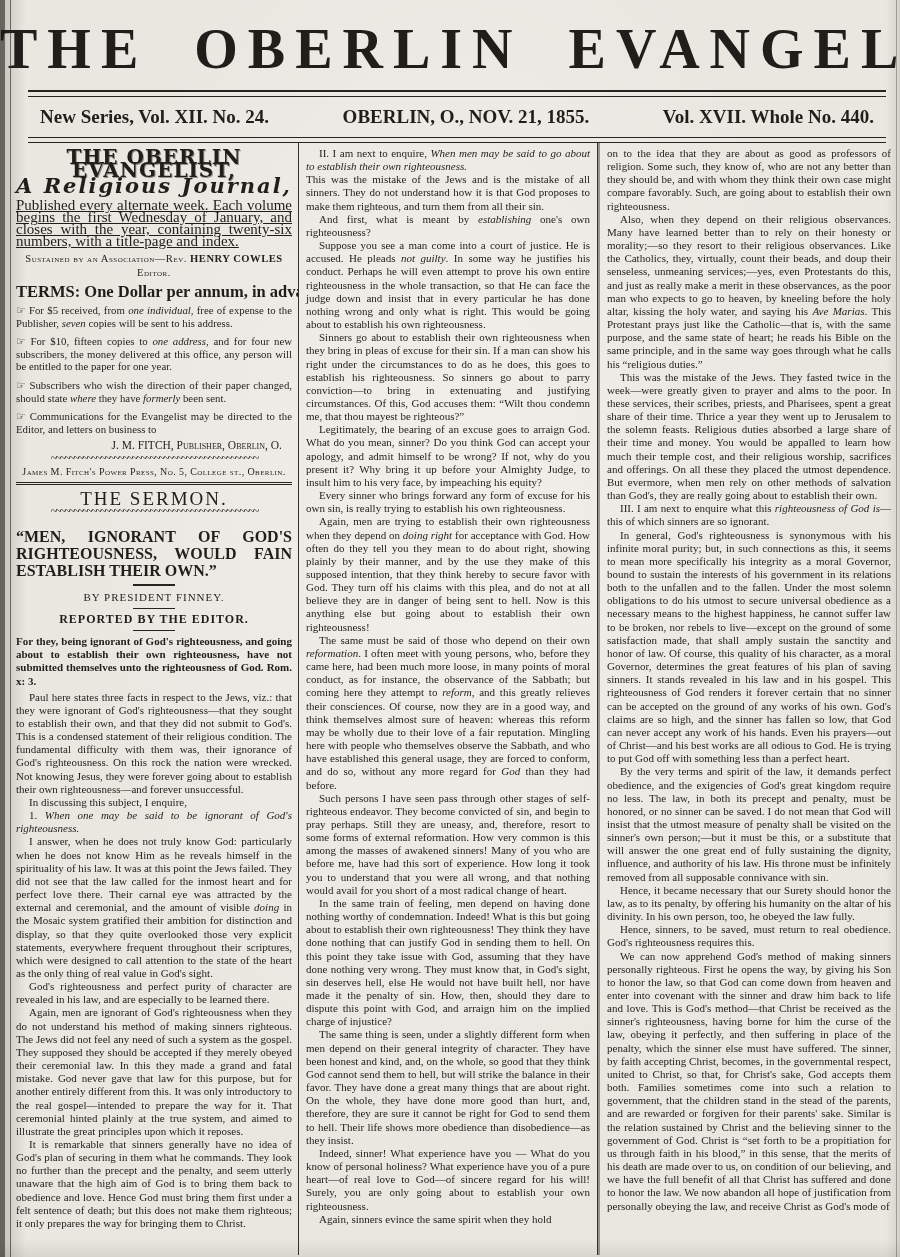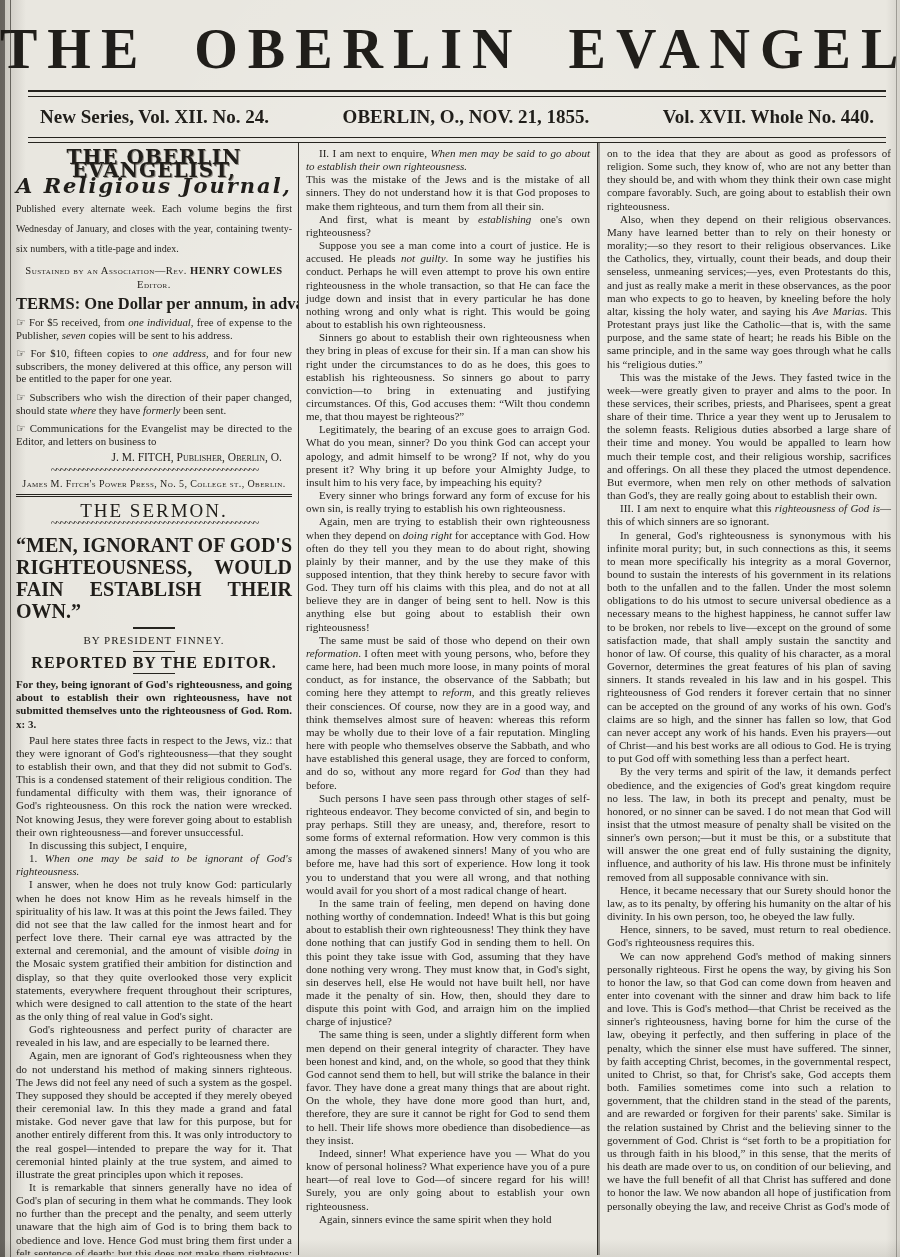--- a/index.html
+++ b/index.html
@@ -40,34 +40,34 @@
 
   .para { margin:0; text-indent:13px; }
   .para.cont { text-indent:0; }
   .para.scripture { font-weight:bold; margin-bottom:3px; }
 
   
   .pub-title { text-align:center; font-weight:bold; font-size:20px; letter-spacing:1px; margin:4px 0 2px 0;
     text-shadow:1px 1px 0 rgba(80,75,65,.55); font-family:"DejaVu Serif","Liberation Serif",serif; }
   .pub-sub { text-align:center; font-style:italic; font-weight:bold; font-size:21px; margin:0 0 7px 0;
     letter-spacing:2px; font-family:"DejaVu Serif","Liberation Serif",serif; }
-  .fine { font-size:10px; line-height:20px; margin:0 0 5px 0; text-align:justify; }
+  .fine { font-size:15px; line-height:12px; margin:0 0 5px 0; text-align:justify;text-decoration:underline; }
   .sustained { font-size:10.6px; text-align:center; font-variant:small-caps; letter-spacing:.5px; margin:2px 0 6px 0; }
   .terms { font-size:16.5px; font-weight:bold; margin:3px 0 6px 0; white-space:nowrap; }
   .notice { font-size:10.8px; line-height:12.6px; margin:0 0 6px 0; text-align:justify; }
   .publisher { text-align:right; font-size:11.5px; margin:-2px 10px 2px 0; font-variant:small-caps; }
   .wavy { text-align:center; font-size:12px; letter-spacing:-2px; line-height:8px; height:9px; overflow:hidden; color:#2a2824; }
   .press { font-size:10px; font-variant:small-caps; letter-spacing:.4px; text-align:center; margin:2px 0 0 0;
     border-bottom:3px double #26241f; padding-bottom:3px; }
   .sermon-head { text-align:center; font-size:19px; letter-spacing:2px; margin:7px 0 2px 0; }
-  .sermon-title { font-weight:bold; font-size:20px; line-height:22px; text-align:justify; margin:6px 0 2px 0; }
+  .sermon-title { font-weight:bold; font-size:16px; line-height:17px; text-align:justify; margin:12px 0 2px 0; }
   .shortrule { width:42px; border-top:2px solid #26241f; margin:5px auto 5px auto; }
   .thinrule { width:42px; border-top:1px solid #26241f; margin:4px auto 4px auto; }
   .byline { text-align:center; font-size:11px; letter-spacing:1px; margin:2px 0 0 0;font-family:Liberation Serif, serif; }
-  .reported { text-align:center; font-weight:bold; font-size:16px; letter-spacing:1px; margin:3px 0 0 0; }
+  .reported { text-align:center; font-weight:bold; font-size:12px; letter-spacing:1px; margin:3px 0 0 0; }
 </style>
 </head>
 <body>
 
 <div class="page">
   <div class="scan-strip"></div>
   <div class="page-edge-line"></div>
   <div class="right-edge-line"></div>
 
   <div class="masthead">

